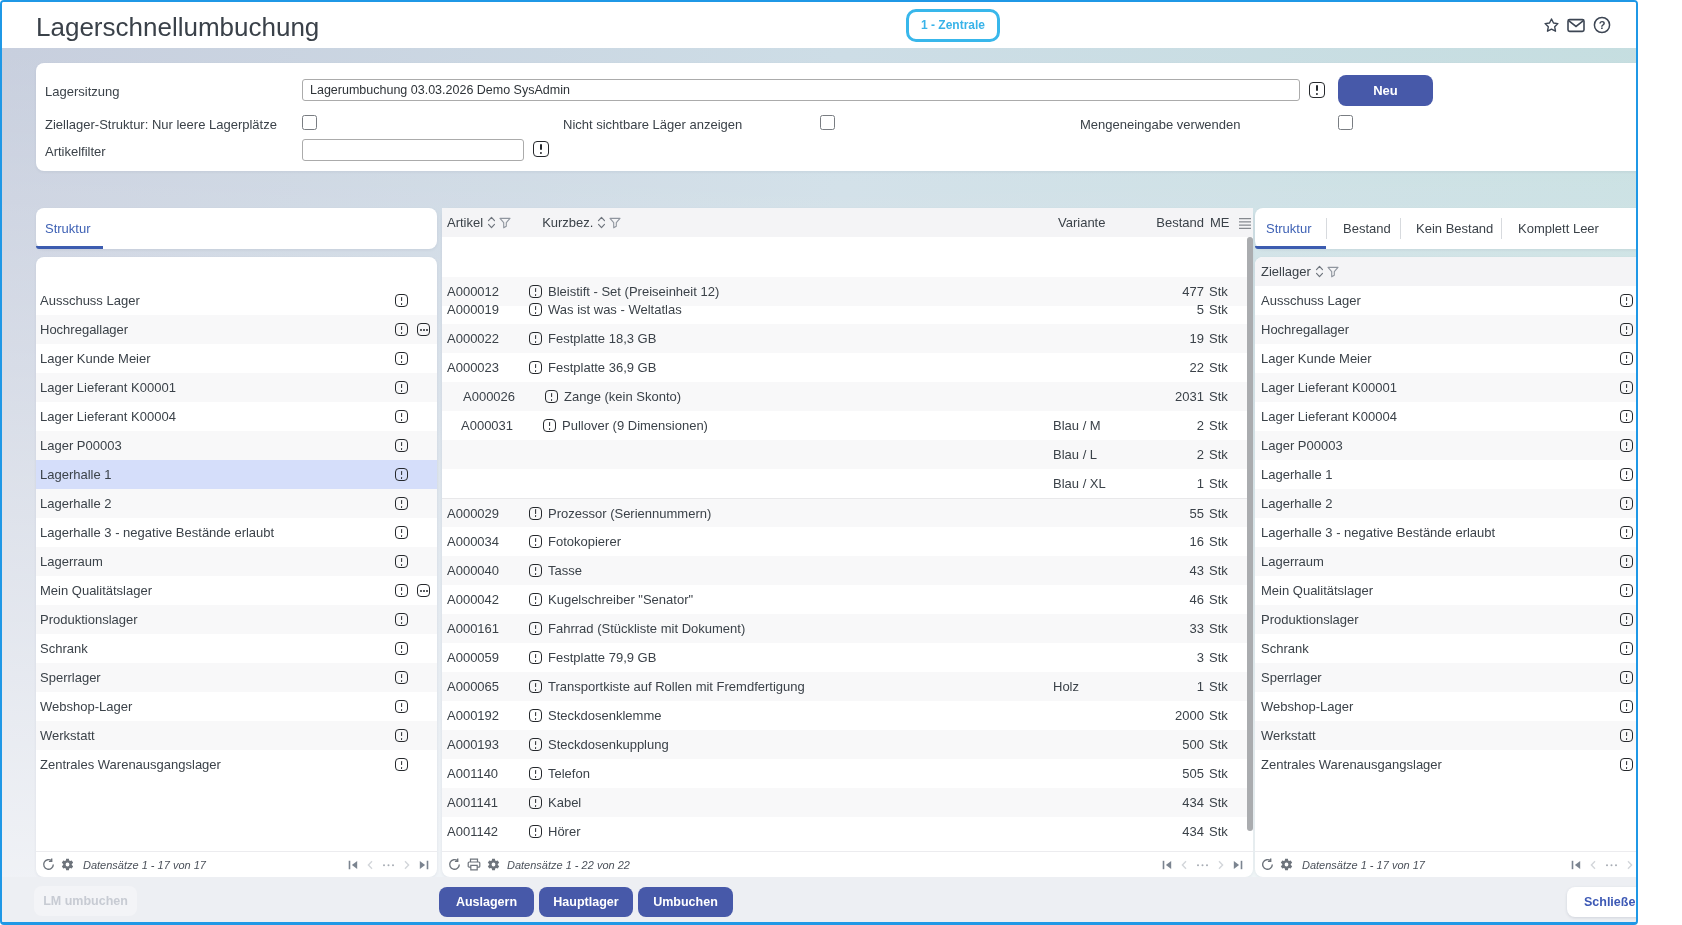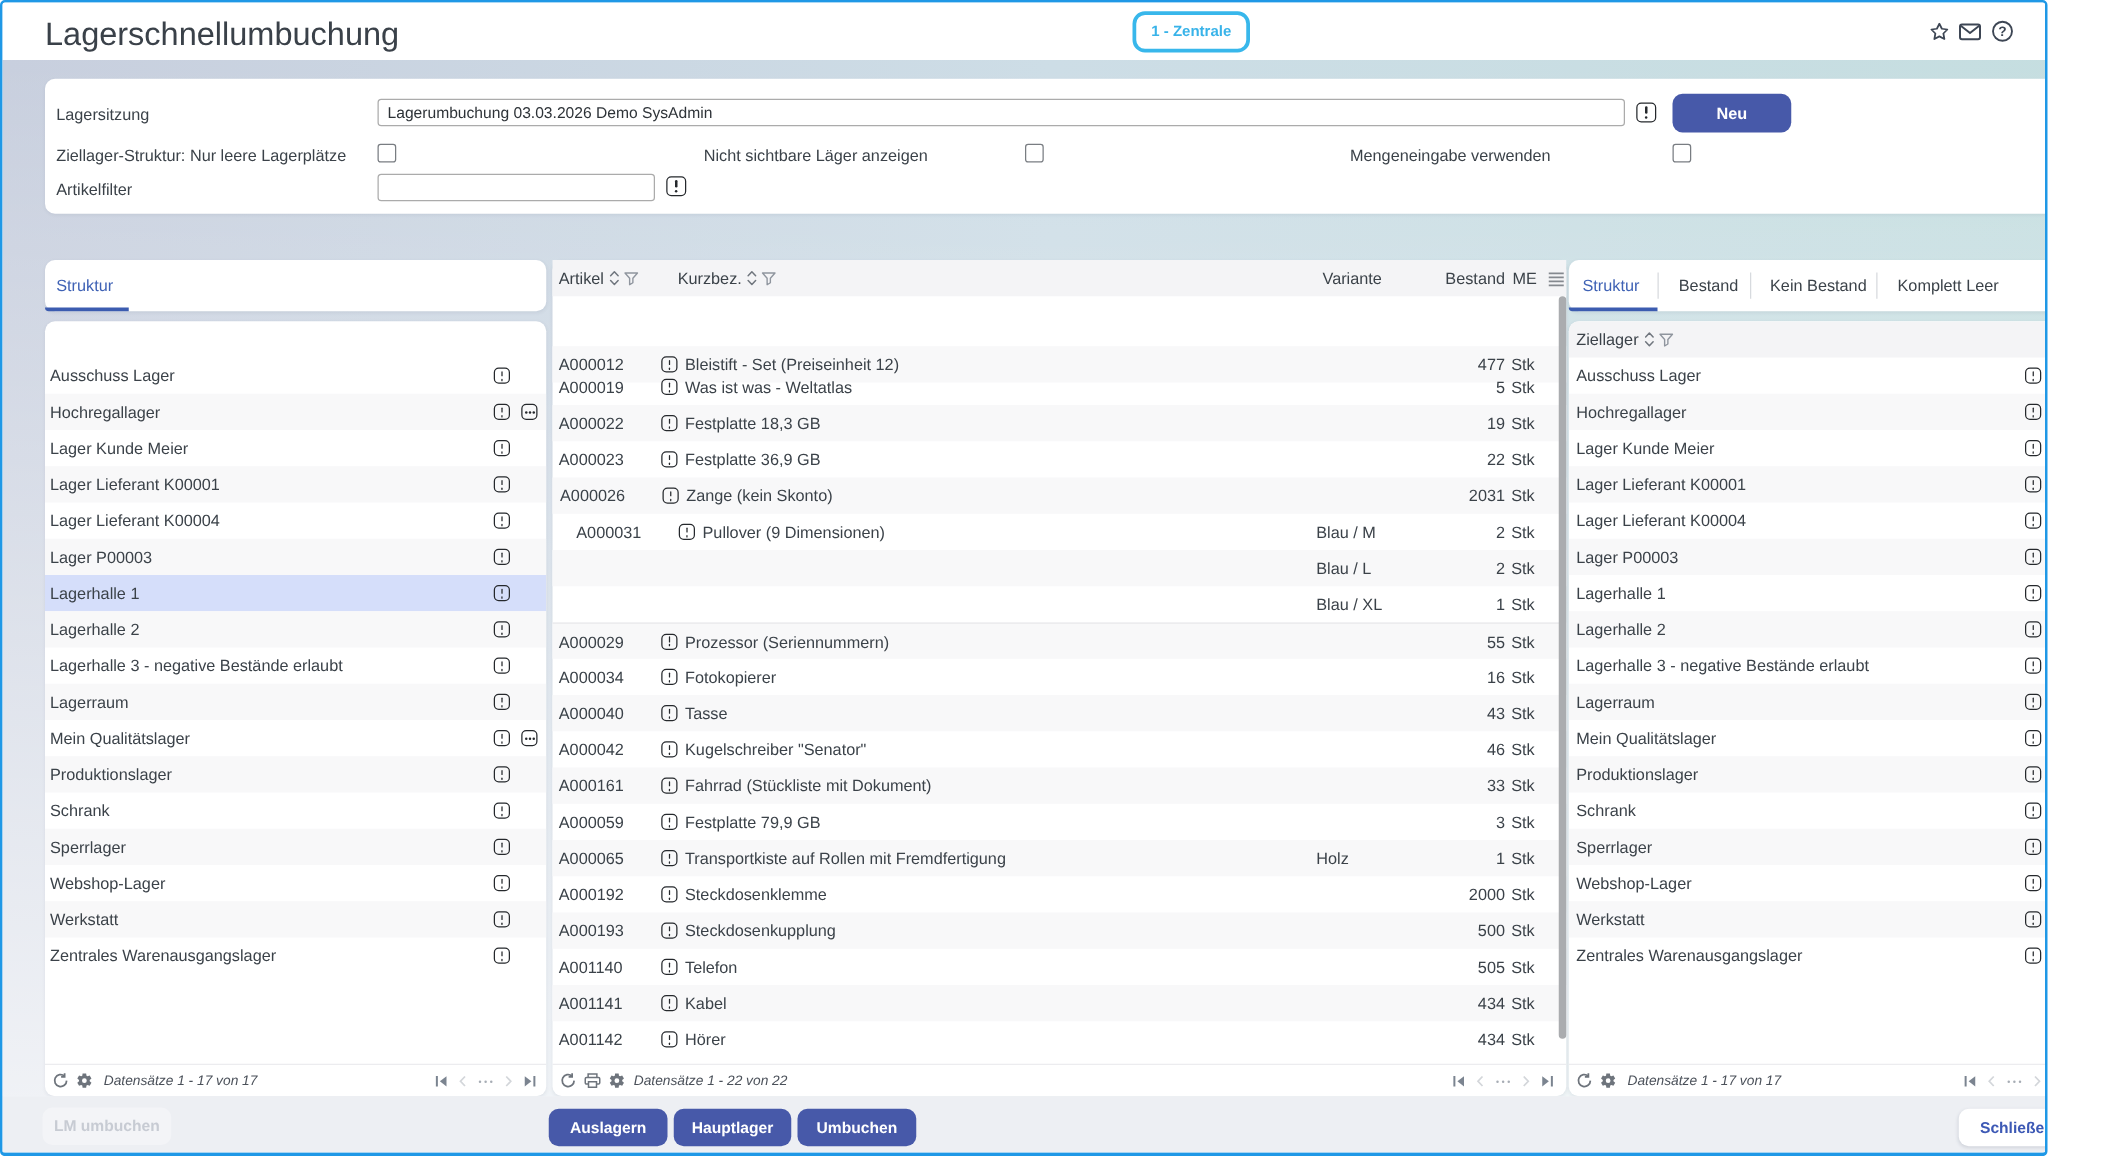--- a/index.html
+++ b/index.html
@@ -386,21 +386,21 @@
         <span style="position:absolute;left:767px;">Stk</span>
       </div>
 <div class="row" style="top:145px;">
         <span style="margin-left:5px;width:82px;flex:0 0 auto;">A000023</span>
         <span class="excl"></span>
         <span style="margin-left:6px;">Festplatte 36,9 GB</span>
         <span style="position:absolute;left:660px;width:102px;text-align:right;">22</span>
         <span style="position:absolute;left:767px;">Stk</span>
       </div>
 <div class="row alt" style="top:174px;">
-        <span style="margin-left:6px;width:82px;flex:0 0 auto;">A000026</span>
+        <span style="margin-left:21px;width:82px;flex:0 0 auto;">A000026</span>
         <span class="excl"></span>
         <span style="margin-left:6px;">Zange (kein Skonto)</span>
         <span style="position:absolute;left:660px;width:102px;text-align:right;">2031</span>
         <span style="position:absolute;left:767px;">Stk</span>
       </div>
 <div class="row" style="top:203px;">
         <span style="margin-left:19px;width:82px;flex:0 0 auto;">A000031</span>
         <span class="excl"></span>
         <span style="margin-left:6px;">Pullover (9 Dimensionen)</span>
         <span style="position:absolute;left:611px;">Blau / M</span>

